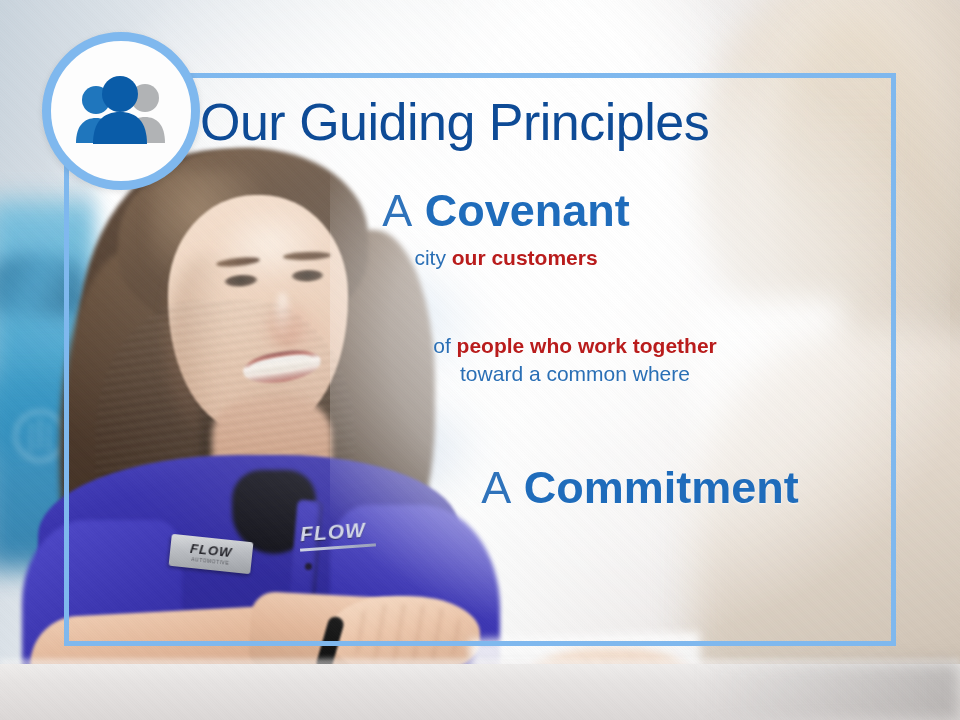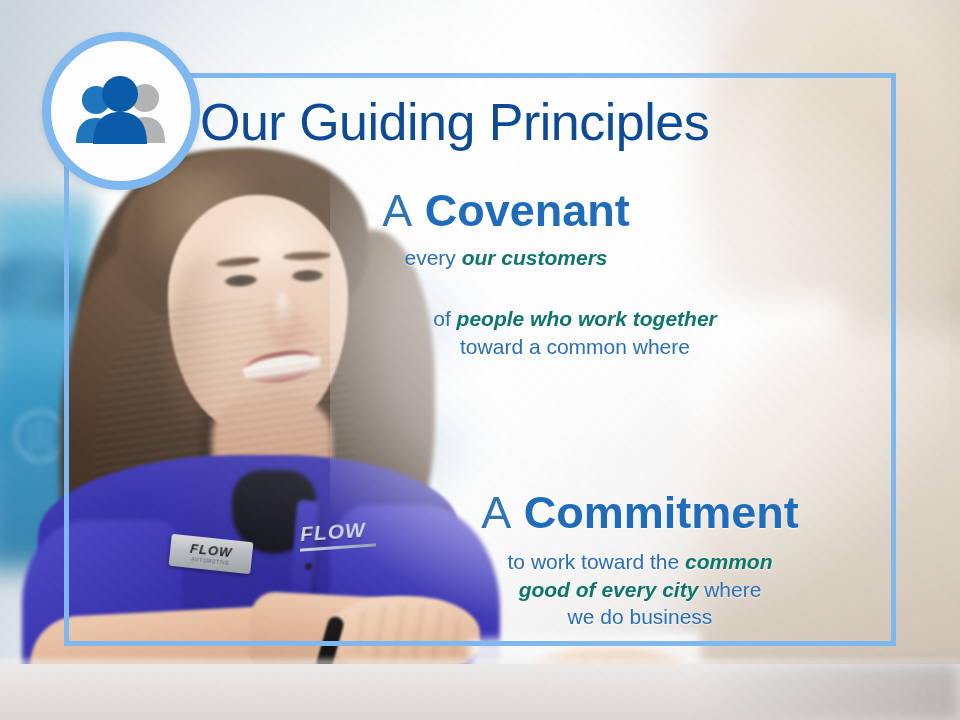--- a/index.html
+++ b/index.html
@@ -425,28 +425,28 @@
     text-shadow: 0 1px 2px rgba(255,255,255,0.85);
   }
   .head-line .art { font-weight:300; color:#2f73bb; }
   .head-line .word { font-weight:700; color:#1f6cbb; }
 
   .sub-line {
     font-size:21px; line-height:1.32;
     color:#2a6fb5;
     text-shadow: 0 1px 2px rgba(255,255,255,0.85);
   }
-  .sub-line b { font-weight:700; color:#0f766e;font-style:italic; }
+  .sub-line b { font-weight:700; color:#b91c1c; }
 
   .b1 { left:296px; top:188px; width:420px; text-align:center; }
   .b2 { left:345px; top:305px; width:460px; text-align:center; }
-  .b3 { left:395px; top:465px; width:490px; text-align:center;margin-top:25px; }
+  .b3 { left:395px; top:465px; width:490px; text-align:center; }
 
   .b1 .sub-wrap { margin-top:9px; }
-  .b2 .sub-wrap { margin-top:0; }
+  .b2 .sub-wrap { margin-top:27px; }
   .b3 .sub-wrap { margin-top:11px; }
 </style>
 </head>
 <body>
 
 <div id="stage">
 
   <div class="photo">
     <div class="bg-base"></div>
     <div class="left-screen"></div>
@@ -539,47 +539,36 @@
 
   <div class="title">Our Guiding Principles</div>
 
   <div class="block b1">
     <div class="head-line">
       <span class="art">A</span>
       <span class="word">Covenant</span>
     </div>
     <div class="sub-wrap">
       <div class="sub-line">
-        <span>every </span><b>our customers</b><span></span>
+        <span>city </span><b>our customers</b><span></span>
       </div>
     </div>
   </div>
 
   <div class="block b2">
     <div class="sub-wrap">
       <div class="sub-line">
         <span>of </span><b>people who work together</b><span></span>
       </div>
       <div class="sub-line">
         <span>toward a common where</span><b></b><span></span>
       </div>
     </div>
   </div>
 
   <div class="block b3">
     <div class="head-line">
       <span class="art">A</span>
       <span class="word">Commitment</span>
     </div>
-    <div class="sub-wrap">
-      <div class="sub-line">
-        <span>to work toward the </span><b>common</b><span></span>
-      </div>
-      <div class="sub-line">
-        <span></span><b>good of every city</b><span> where</span>
-      </div>
-      <div class="sub-line">
-        <span>we do business</span><b></b><span></span>
-      </div>
-    </div>
   </div>
 
 </div>
 
 </body></html>

